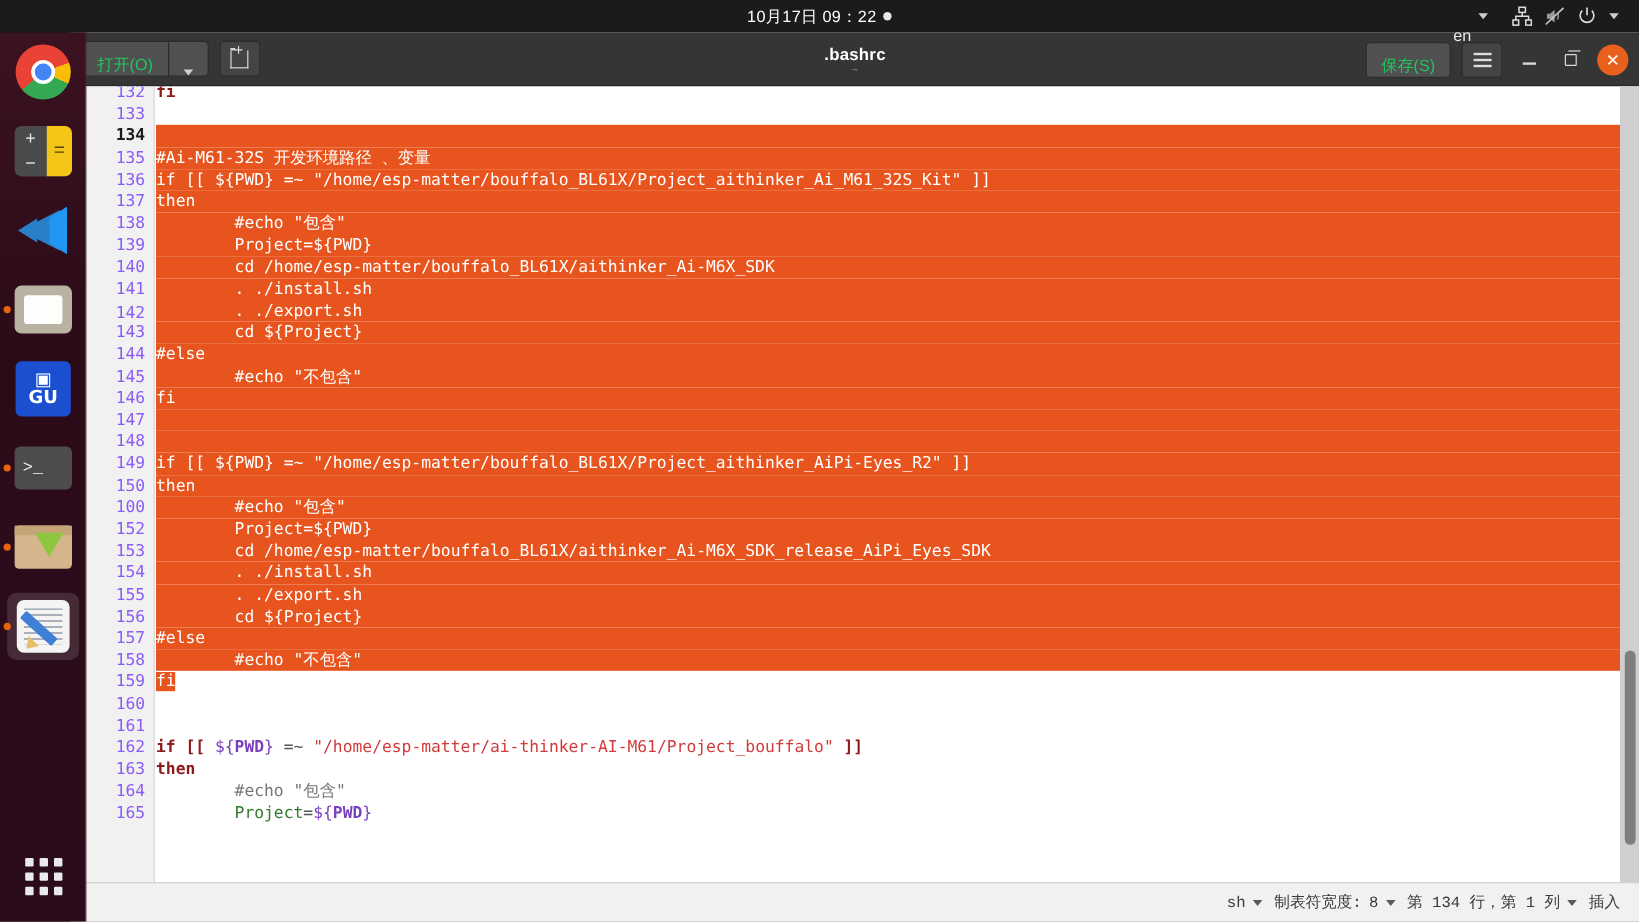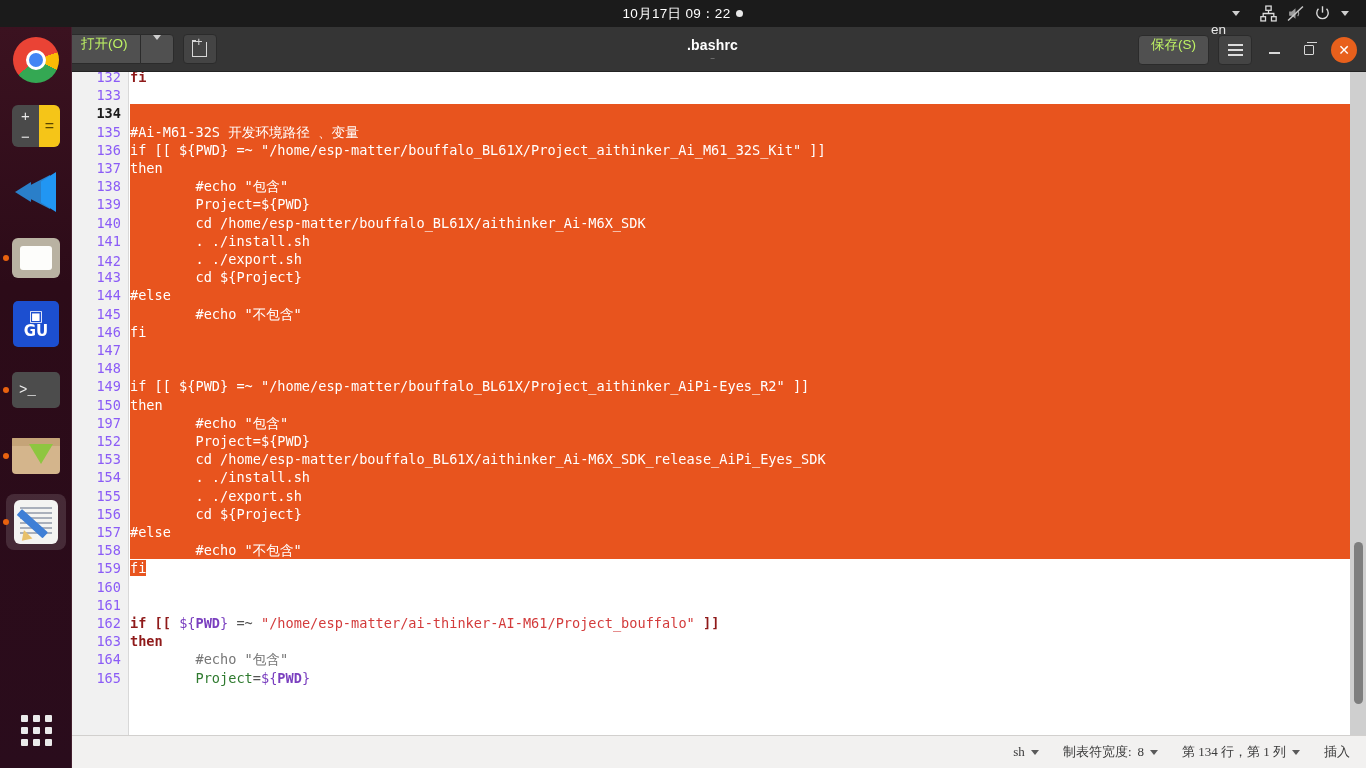--- a/index.html
+++ b/index.html
@@ -104,21 +104,21 @@
     position:absolute; left:59px; top:27px; width:1307px; height:741px;
     background:#ffffff; overflow:hidden;
   }
   #headerbar {
     position:relative; height:45px; width:1307px;
     background:#353535; border-bottom:1px solid #232323;
     display:flex; align-items:center; padding:0 9px;
   }
   .hb-btn{
     height:30px; background:#505050; border:1px solid #2b2b2b; border-radius:4px;
-    color:#bef264; font-size:13.5px; display:flex; align-items:flex-start; justify-content:center;
+    color:#22c55e; font-size:13.5px; display:flex; align-items:flex-end; justify-content:center;
     padding:0 12px;
   }
   .hb-linked{display:flex;}
   .hb-linked .hb-btn:first-child{border-top-right-radius:0;border-bottom-right-radius:0;border-right:none;}
   .hb-linked .hb-btn:last-child{border-top-left-radius:0;border-bottom-left-radius:0;width:34px;padding:0;}
   .hb-icon-btn{width:34px;height:30px;background:#444;border:1px solid #2b2b2b;border-radius:4px;margin-left:9px;display:flex;align-items:center;justify-content:center;}
   .newdoc{width:15px;height:15px;border:1.5px solid #d8d8d8;border-top:none;position:relative;}
   .newdoc:before{content:"";position:absolute;left:-1.5px;top:-1.5px;width:4px;height:1.5px;background:#d8d8d8;}
   .newdoc:after{content:"+";position:absolute;left:2px;top:-7px;color:#d8d8d8;font-size:13px;line-height:13px;}
   .hb-title-wrap{
@@ -165,22 +165,22 @@
     position:absolute;right:0;top:0;width:16px;height:663px;background:#cfcfcf;
   }
   #vthumb{
     position:absolute;right:3px;width:9px;border-radius:5px;background:#7e7e7e;
   }
 
   
   #statusbar{
     position:absolute;left:0;bottom:0;width:1307px;height:33px;background:#f2f1f0;
     border-top:1px solid #d2d0ce;
-    display:flex;align-items:center;justify-content:flex-end;gap:24px;
-    padding-right:16px;color:#3a3a3a;font-size:13px;font-family:Liberation Serif, serif;
+    display:flex;align-items:center;justify-content:flex-end;gap:10px;
+    padding-right:16px;color:#3a3a3a;font-size:13px;font-family:Liberation Mono, monospace;
   }
   .sb-item{display:flex;align-items:center;gap:6px;white-space:nowrap;}
   .caret-d{width:0;height:0;border-left:4px solid transparent;border-right:4px solid transparent;border-top:5px solid #5a5a5a;display:inline-block;}
 </style>
 </head>
 <body>
 
 <div id="topbar">
   <div class="tb-center">
     <div class="tb-item">
@@ -350,21 +350,21 @@
         <div class="gln" style="top: 159.8px;">141</div>
         <div class="gln" style="top: 180px;">142</div>
         <div class="gln" style="top: 196.2px;">143</div>
         <div class="gln" style="top: 214.4px;">144</div>
         <div class="gln" style="top: 232.6px;">145</div>
         <div class="gln" style="top: 250.8px;">146</div>
         <div class="gln" style="top: 269px;">147</div>
         <div class="gln" style="top: 287.2px;">148</div>
         <div class="gln" style="top: 305.4px;">149</div>
         <div class="gln" style="top: 323.6px;">150</div>
-        <div class="gln" style="top: 341.8px;">197</div>
+        <div class="gln" style="top: 341.8px;">100</div>
         <div class="gln" style="top: 360px;">152</div>
         <div class="gln" style="top: 378.2px;">153</div>
         <div class="gln" style="top: 396.4px;">154</div>
         <div class="gln" style="top: 414.6px;">155</div>
         <div class="gln" style="top: 432.8px;">156</div>
         <div class="gln" style="top: 451px;">157</div>
         <div class="gln" style="top: 469.2px;">158</div>
         <div class="gln" style="top: 487.4px;">159</div>
         <div class="gln" style="top: 505.6px;">160</div>
         <div class="gln" style="top: 523.8px;">161</div>

